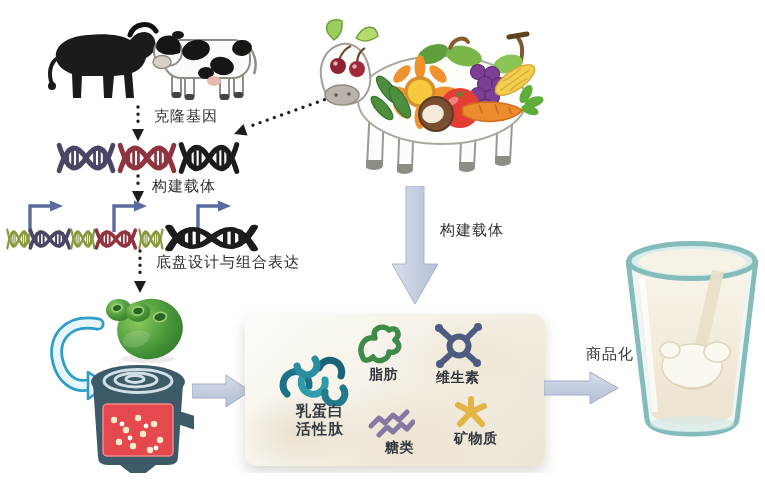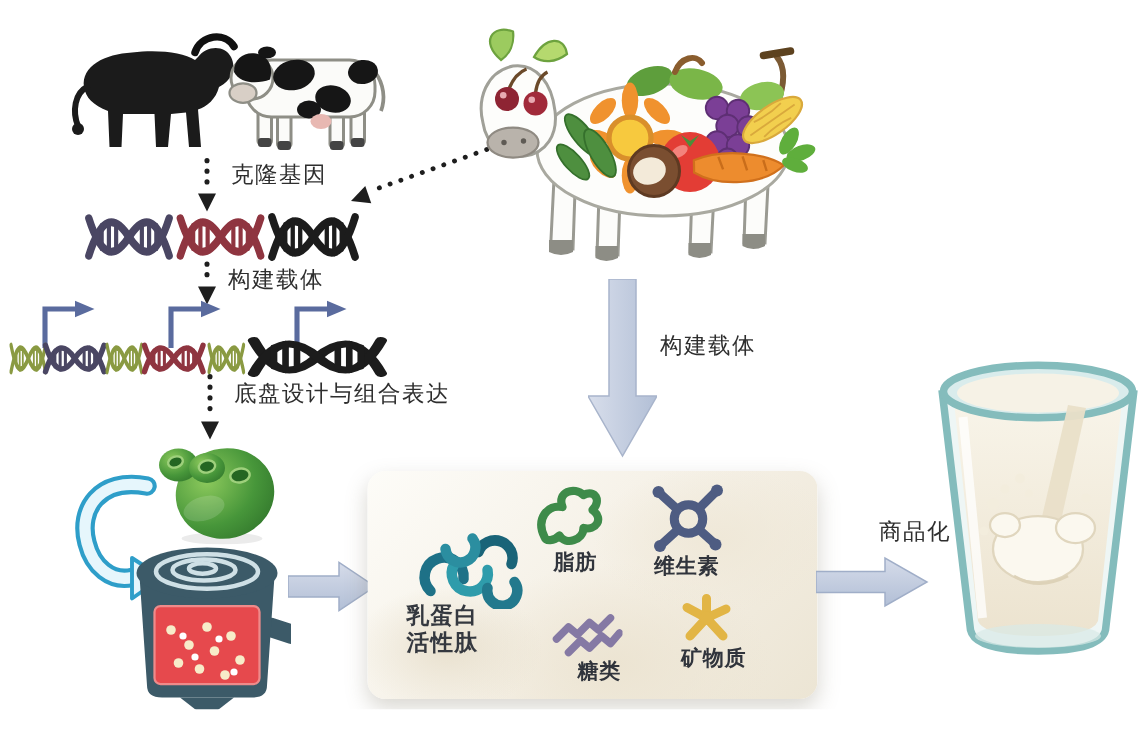--- a/index.html
+++ b/index.html
@@ -19,21 +19,21 @@
     position:absolute; left:245px; top:314px; width:300px; height:152px;
     border-radius:12px; overflow:hidden;
     background:
       radial-gradient(90px 60px at 18% 78%, #e9e1cf 0%, rgba(233,225,207,0) 70%),
       radial-gradient(120px 70px at 78% 30%, #efe8d8 0%, rgba(239,232,216,0) 70%),
       radial-gradient(140px 90px at 55% 85%, #ece4d2 0%, rgba(236,228,210,0) 75%),
       linear-gradient(135deg, #fdfcf8 0%, #f4efe4 55%, #ece5d4 100%);
     box-shadow:0 6px 14px rgba(120,110,90,.28);
   }
   .protein-lbl {
-    position:absolute; left:26px; top:88px; font-weight:700; font-size:15px;
+    position:absolute; left:51px; top:88px; font-weight:700; font-size:15px;
     color:#34383f; line-height:1.2; letter-spacing:1px;
   }
   .caption { font-size:15px; color:#3a3a3a; letter-spacing:1.5px; }
   svg { display:block; }
 </style>
 </head>
 <body>
 
 <div class="stage">
 

